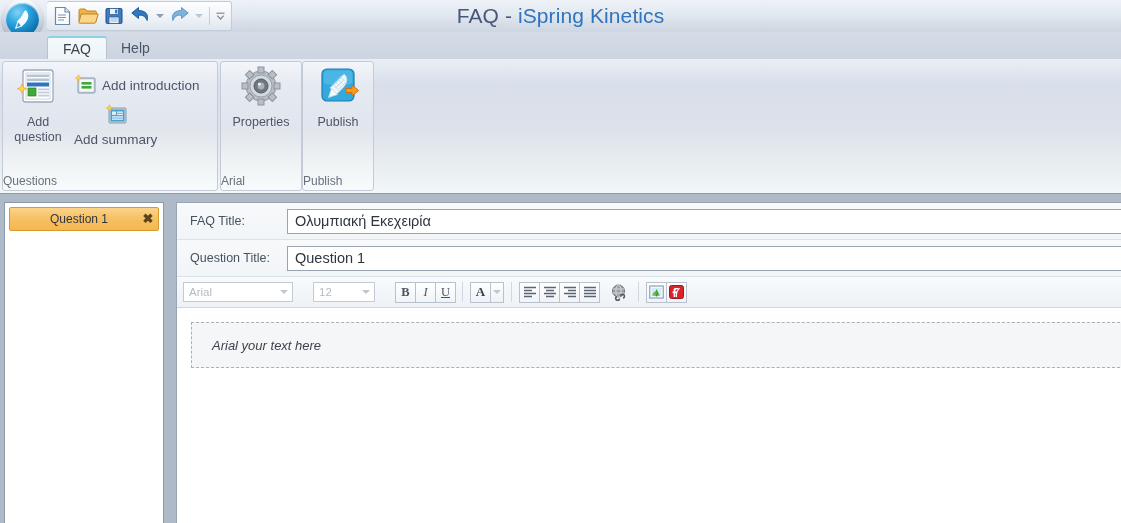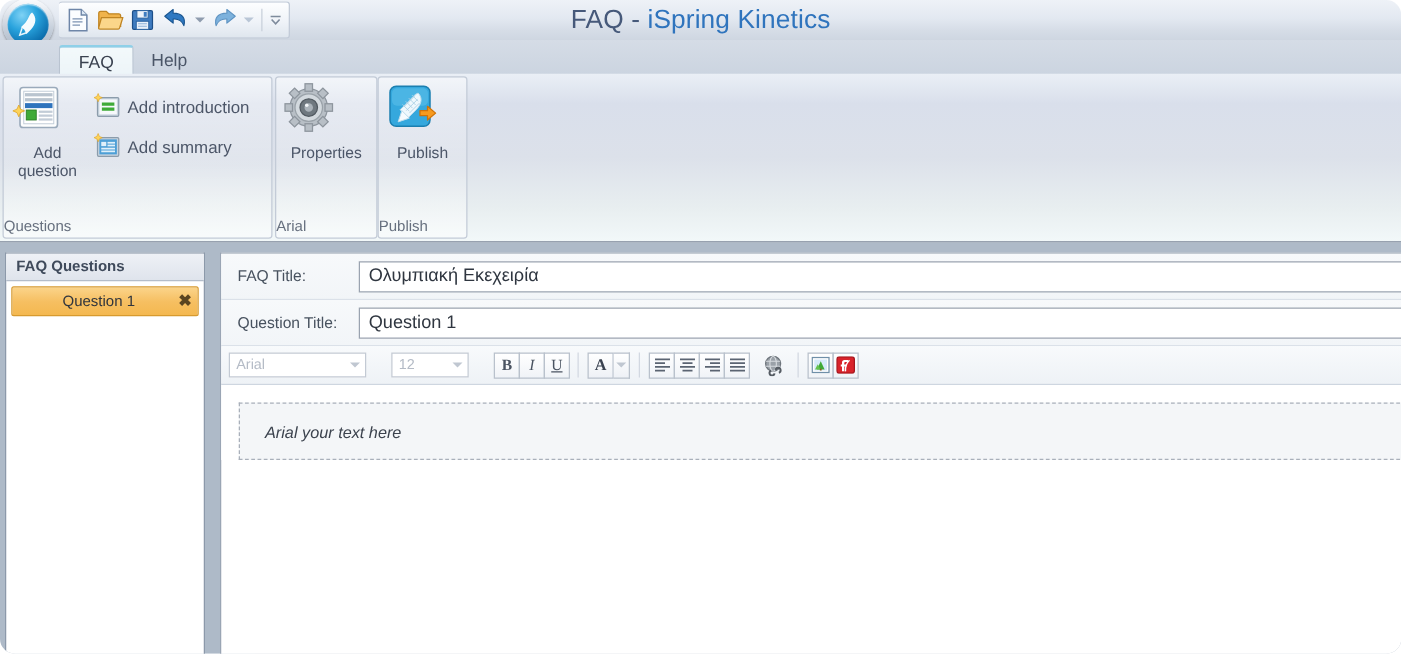--- a/index.html
+++ b/index.html
@@ -4,21 +4,21 @@
 <style>
   html,body{margin:0;padding:0;}
   body{
     width:1121px;height:523px;overflow:hidden;
     font-family:"Liberation Sans", sans-serif;
     font-size:12px;
     color:#3a4250;
     background:#ffffff;
     -webkit-font-smoothing:antialiased;
   }
-  .app{position:relative;width:1121px;height:523px;overflow:hidden;border-radius:12px;}
+  .app{position:relative;width:1121px;height:523px;overflow:hidden;}
 
   
   .titlebar{
     position:absolute;left:0;top:0;width:1121px;height:32px;
     background:linear-gradient(to bottom,#eef2f7 0%,#e3e9f1 45%,#d6dde7 75%,#ced6e1 100%);
     border-bottom:1px solid #b6bfcc;
   }
   .title-text{
     position:absolute;left:0;top:1px;width:1121px;text-align:center;
     font-size:21px;line-height:30px;letter-spacing:0.1px;
@@ -94,35 +94,35 @@
   }
   .rgroup-label{
     position:absolute;left:0;bottom:2px;width:100%;text-align:left;
     font-size:12px;color:#67707f;
   }
   #group-questions{left:2px;width:214px;}
   #group-tools{left:220px;width:80px;}
   #group-publish{left:302px;width:70px;}
 
   .bigbtn{
-    position:absolute;display:flex;flex-direction:column;
+    position:absolute;display:flex;flex-direction:column;align-items:center;
     text-align:center;color:#4c5668;font-size:12.5px;line-height:15px;
   }
   #btn-add-question{left:6px;top:4px;width:58px;}
   #btn-properties{left:4px;top:4px;width:72px;}
   #btn-publish{left:3px;top:4px;width:64px;}
 
   .icon48{width:44px;height:44px;margin-bottom:5px;position:relative;}
 
   .smallbtn{
     position:absolute;display:flex;align-items:center;gap:6px;
     font-size:13.5px;color:#4c5668;height:26px;padding:0 3px;
   }
   #btn-add-introduction{left:68px;top:10px;}
-  #btn-add-summary{left:68px;top:42px;}
+  #btn-add-summary{left:68px;top:42px;flex-direction:column;}
   .icon24{width:22px;height:22px;position:relative;flex:0 0 auto;}
 
   
   .body{
     position:absolute;left:0;top:194px;width:1121px;height:329px;
     background:#aebac8;
   }
 
   
   .leftpanel{
@@ -402,21 +402,20 @@
         </div>
         <span>Publish</span>
       </div>
       <div class="rgroup-label">Publish</div>
     </div>
   </div>
 
   <div class="body">
 
     <div class="leftpanel">
-      <div class="lp-header">FAQ Questions</div>
       <div class="q-item">
         <span class="q-item-label">Question 1</span>
         <span class="q-item-close">✖</span>
       </div>
     </div>
 
     <div class="rightpanel">
 
       <div class="field-row">
         <div class="field-label">FAQ Title:</div>

